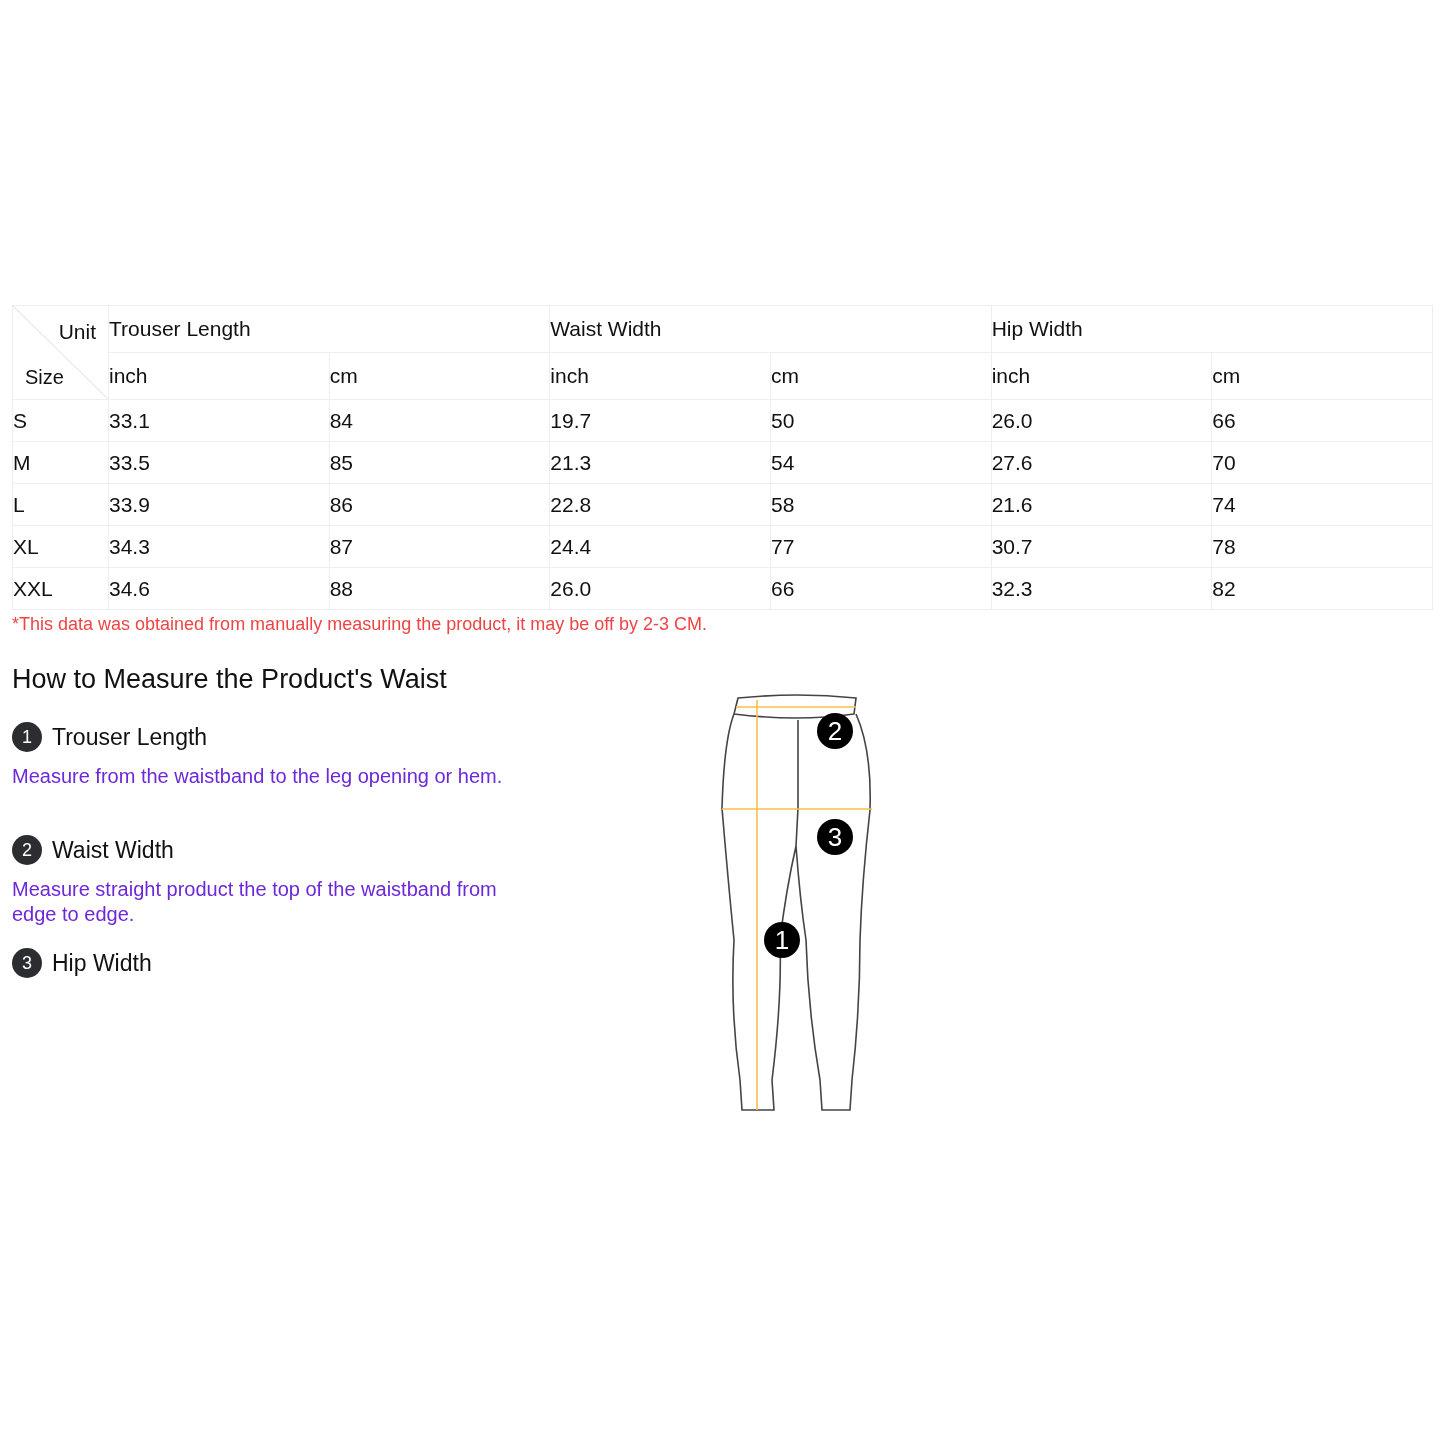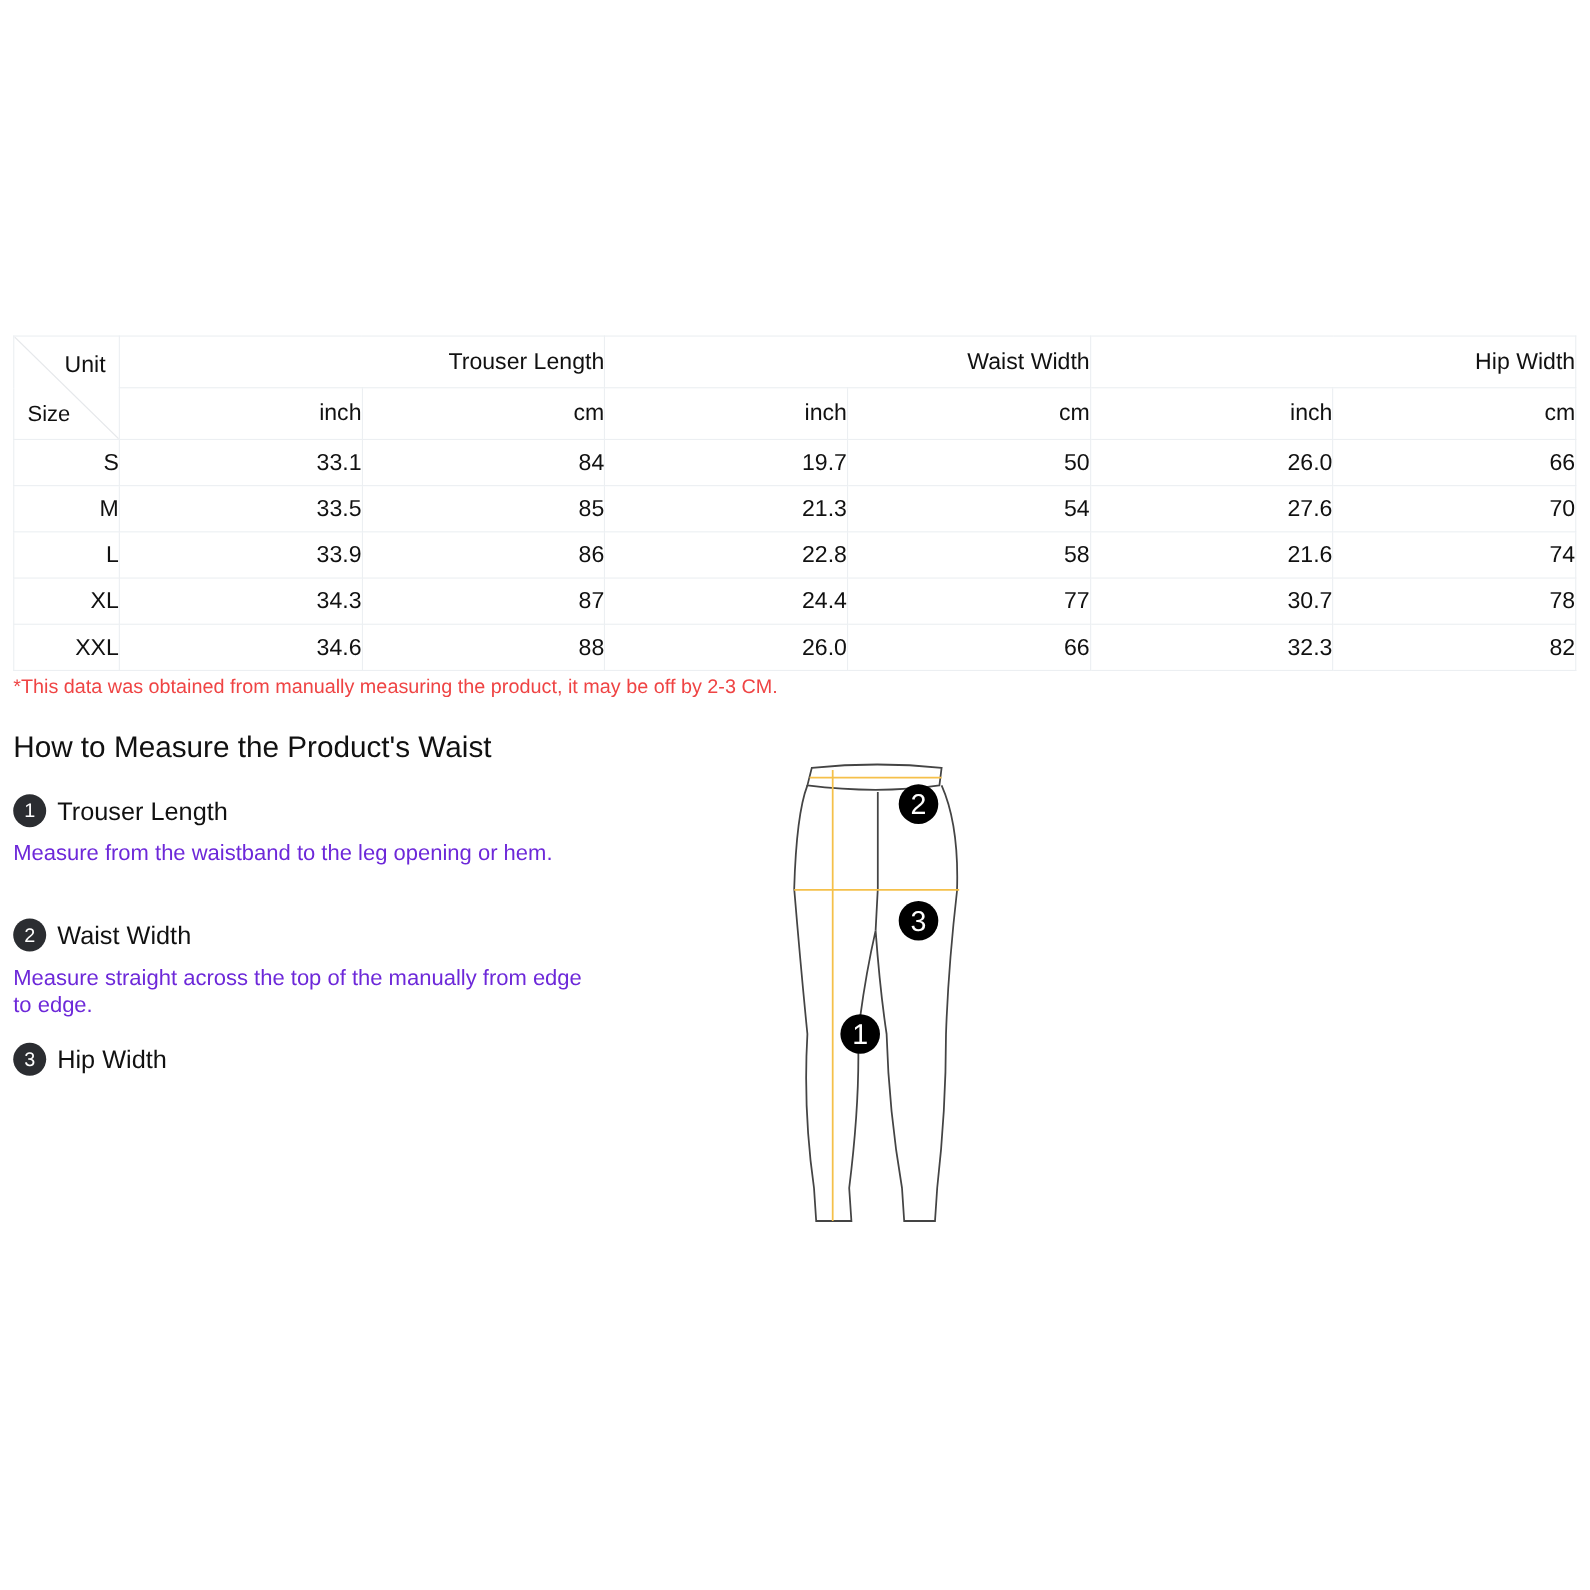--- a/index.html
+++ b/index.html
@@ -1,21 +1,21 @@
 <!DOCTYPE html>
 <html><head>
 <meta charset="utf-8">
 <style>
   html, body { margin:0; padding:0; background:#ffffff; }
   body { width:1445px; height:1445px; position:relative; font-family:"Liberation Sans", "DejaVu Sans", sans-serif; color:#111; overflow:hidden; }
   .size-table { position:absolute; left:12px; top:305px; width:1421px; border-collapse:collapse; table-layout:fixed; }
-  .size-table td, .size-table th { border:1px solid #eceff2; text-align:right; padding:0; font-size:21px; color:#111; }
+  .size-table td, .size-table th { border:1px solid #eceff2; text-align:left; padding:0; font-size:21px; color:#111; }
   .size-table th { font-weight:normal; }
   .size-table .row-head1 th, .size-table .row-head1 td { height:46px; }
-  .size-table .row-head2 th, .size-table .row-head2 td { height:46px;padding-left:39px; }
+  .size-table .row-head2 th, .size-table .row-head2 td { height:46px; }
   .size-table tbody td { height:41px; }
   .corner { position:relative; overflow:hidden; }
   .corner svg { position:absolute; left:0; top:0; width:100%; height:100%; }
   .corner .unit { position:absolute; right:12px; top:14px; font-size:21px; }
   .corner .size { position:absolute; left:12px; bottom:10px; font-size:20px; }
   .note { position:absolute; left:12px; top:614px; font-size:18px; color:#ef4444; }
   .how-title { position:absolute; left:12px; top:664px; font-size:27px; color:#111; }
   .step { position:absolute; left:12px; width:520px; }
   .step-head { display:flex; align-items:center; gap:10px; }
   .badge { width:30px; height:30px; border-radius:50%; background:#2b2d31; color:#fff; font-size:18px; display:flex; align-items:center; justify-content:center; }
@@ -117,21 +117,21 @@
     <span class="step-title">Trouser Length</span>
   </div>
   <div class="step-desc">Measure from the waistband to the leg opening or hem.</div>
 </div>
 
 <div class="step" style="top:835px;">
   <div class="step-head">
     <span class="badge">2</span>
     <span class="step-title">Waist Width</span>
   </div>
-  <div class="step-desc">Measure straight across the top of the manually from edge to edge.</div>
+  <div class="step-desc">Measure straight product the top of the waistband from edge to edge.</div>
 </div>
 
 <div class="step" style="top:948px;">
   <div class="step-head">
     <span class="badge">3</span>
     <span class="step-title">Hip Width</span>
   </div>
 </div>
 
 <svg class="diagram" viewBox="0 0 200 440">

